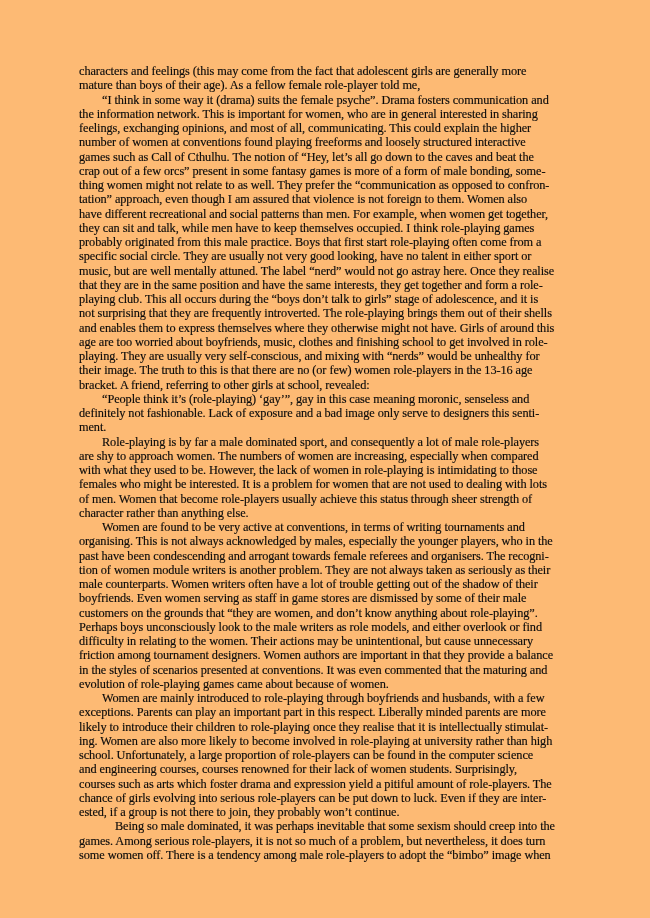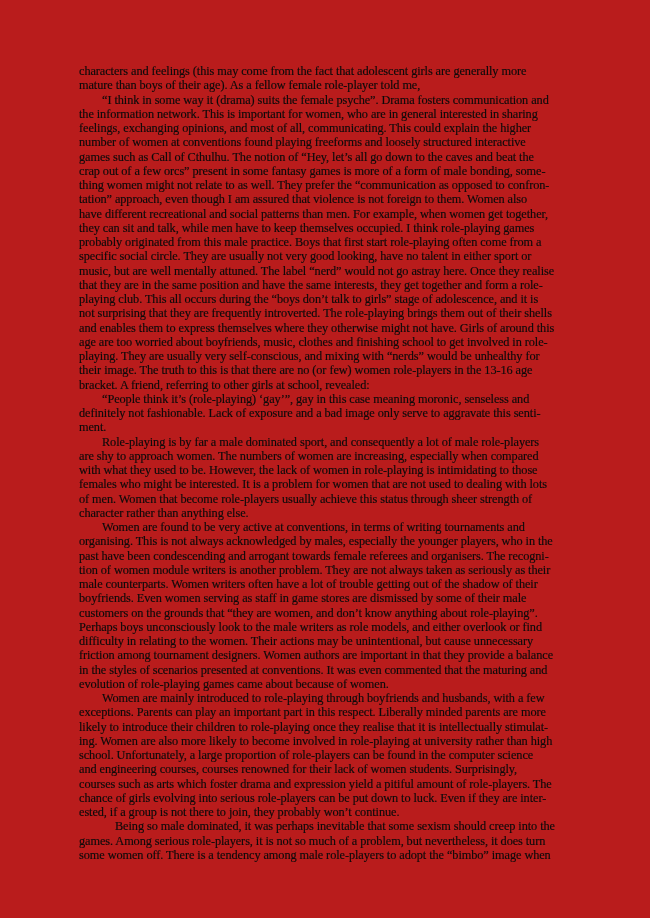--- a/index.html
+++ b/index.html
@@ -4,21 +4,21 @@
 <style>
   html, body {
     margin: 0;
     padding: 0;
     background: #ffffff;
   }
   .page {
     position: relative;
     width: 650px;
     height: 918px;
-    background: #b91c1c;
+    background: #fdba74;
     overflow: hidden;
   }
   .text-block {
     position: absolute;
     left: 79px;
     top: 64px;
     width: 515px;
     font-family: "Liberation Serif", "DejaVu Serif", serif;
     font-size: 12.3px;
     line-height: 14.25px;
@@ -56,21 +56,21 @@
 music, but are well mentally attuned. The label “nerd” would not go astray here. Once they realise
 that they are in the same position and have the same interests, they get together and form a role-
 playing club. This all occurs during the “boys don’t talk to girls” stage of adolescence, and it is
 not surprising that they are frequently introverted. The role-playing brings them out of their shells
 and enables them to express themselves where they otherwise might not have. Girls of around this
 age are too worried about boyfriends, music, clothes and finishing school to get involved in role-
 playing. They are usually very self-conscious, and mixing with “nerds” would be unhealthy for
 their image. The truth to this is that there are no (or few) women role-players in the 13-16 age
 bracket. A friend, referring to other girls at school, revealed:</p>
     <p class="para indent">“People think it’s (role-playing) ‘gay’”, gay in this case meaning moronic, senseless and
-definitely not fashionable. Lack of exposure and a bad image only serve to aggravate this senti-
+definitely not fashionable. Lack of exposure and a bad image only serve to designers this senti-
 ment.</p>
     <p class="para indent">Role-playing is by far a male dominated sport, and consequently a lot of male role-players
 are shy to approach women. The numbers of women are increasing, especially when compared
 with what they used to be. However, the lack of women in role-playing is intimidating to those
 females who might be interested. It is a problem for women that are not used to dealing with lots
 of men. Women that become role-players usually achieve this status through sheer strength of
 character rather than anything else.</p>
     <p class="para indent">Women are found to be very active at conventions, in terms of writing tournaments and
 organising. This is not always acknowledged by males, especially the younger players, who in the
 past have been condescending and arrogant towards female referees and organisers. The recogni-

